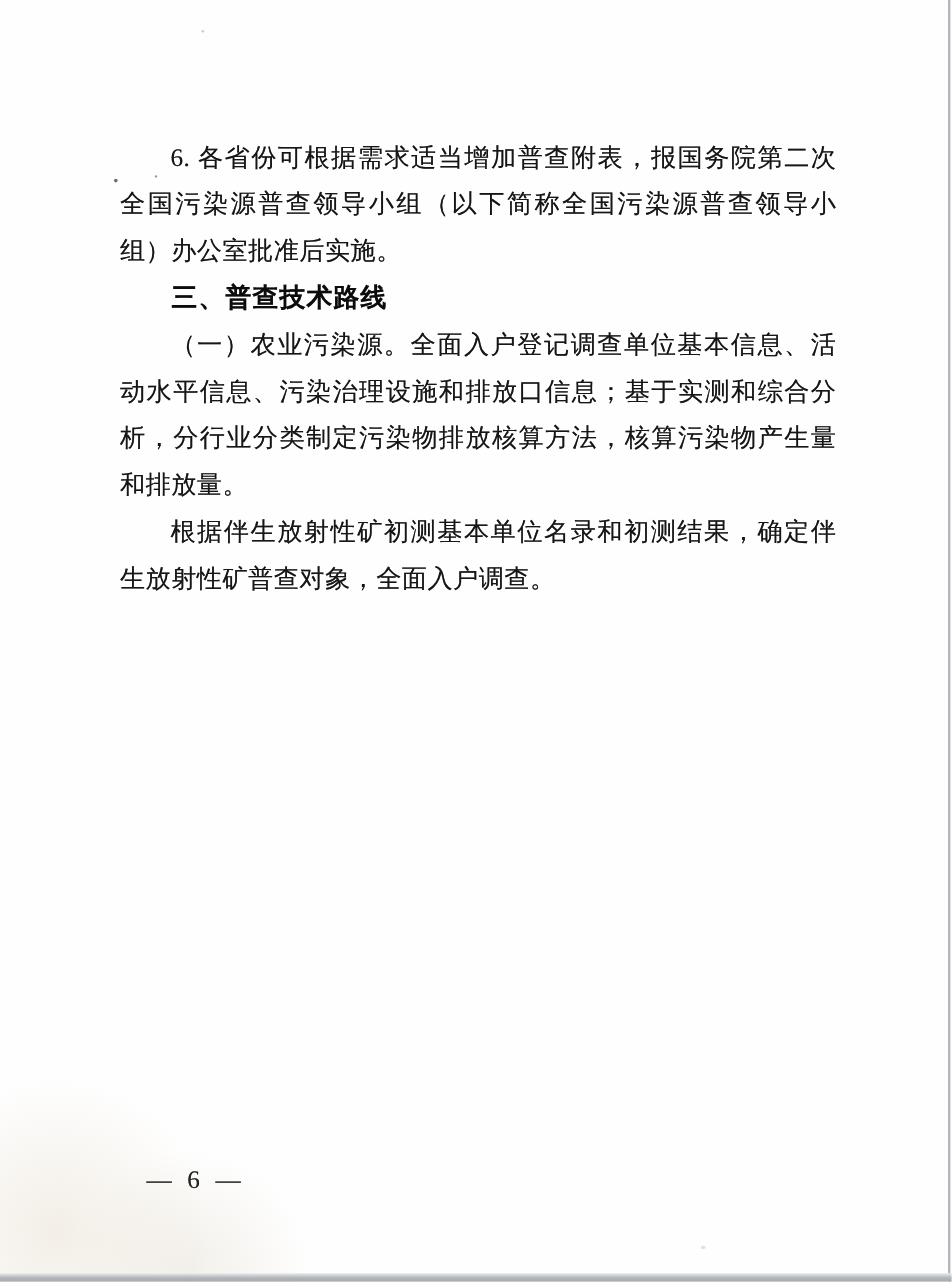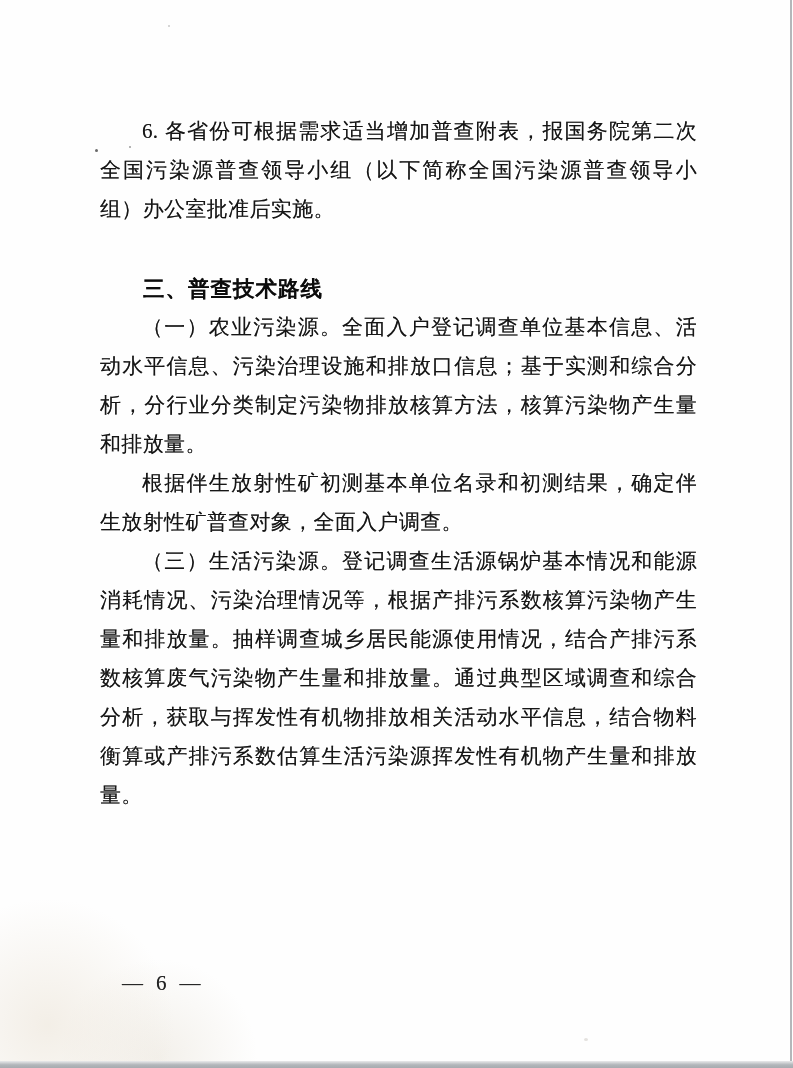--- a/index.html
+++ b/index.html
@@ -37,21 +37,20 @@
   .content p {
     margin: 0;
     text-indent: 2em;
   }
   .content p.heading {
     font-family: "DejaVu Sans", "Liberation Sans", sans-serif;
     font-weight: bold;
     font-size: 21.5px;
     letter-spacing: 1px;
     color: #0c0c0c;
-    margin-top: 40px;
   }
   .footer {
     position: absolute;
     left: 122px;
     top: 971px;
     display: flex;
     align-items: center;
     gap: 13px;
     font-family: "Liberation Serif", "DejaVu Serif", serif;
     font-size: 21px;
@@ -86,21 +85,20 @@
 </head>
 <body>
 
 <div class="page">
 
   <div class="content">
     <p>6. 各省份可根据需求适当增加普查附表，报国务院第二次全国污染源普查领导小组（以下简称全国污染源普查领导小组）办公室批准后实施。</p>
     <p class="heading">三、普查技术路线</p>
     <p>（一）农业污染源。全面入户登记调查单位基本信息、活动水平信息、污染治理设施和排放口信息；基于实测和综合分析，分行业分类制定污染物排放核算方法，核算污染物产生量和排放量。</p>
     <p>根据伴生放射性矿初测基本单位名录和初测结果，确定伴生放射性矿普查对象，全面入户调查。</p>
-    <p>（三）生活污染源。登记调查生活源锅炉基本情况和能源消耗情况、污染治理情况等，根据产排污系数核算污染物产生量和排放量。抽样调查城乡居民能源使用情况，结合产排污系数核算废气污染物产生量和排放量。通过典型区域调查和综合分析，获取与挥发性有机物排放相关活动水平信息，结合物料衡算或产排污系数估算生活污染源挥发性有机物产生量和排放量。</p>
   </div>
 
   <div class="footer">
     <span>—</span>
     <span>6</span>
     <span>—</span>
   </div>
 
   <div class="page-edge-right"></div>
   <div class="page-edge-bottom"></div>

